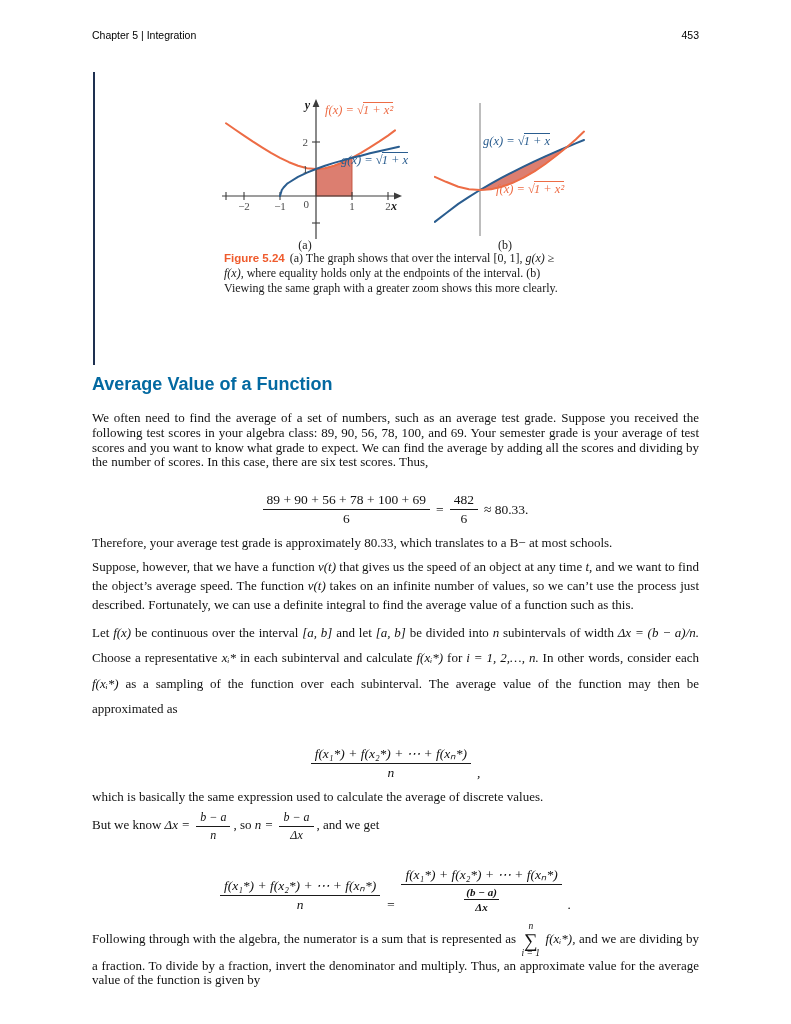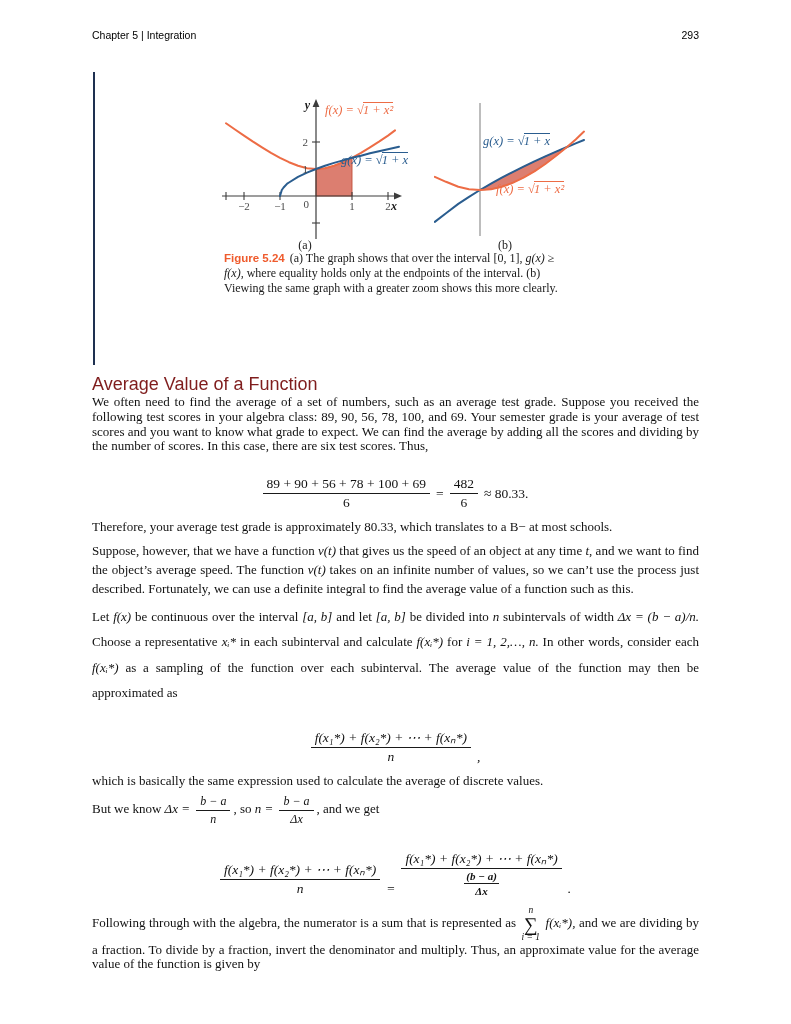--- a/index.html
+++ b/index.html
@@ -42,22 +42,22 @@
   .sublabel { position:absolute; width:60px; text-align:center; font-size:12px; color:#222; }
 
   .caption { position:absolute; left:129px; top:179px; width:352px;
     font-size:12px; line-height:1.24; color:#1a1a1a; }
   .ftag { color:#ef5b2d; font-weight:bold; font-family:"Liberation Sans", sans-serif; font-size:11.5px; margin-right:5px;margin-top:40px; }
   .mi { font-style:italic; }
 
   
   .content { position:absolute; left:92px; top:374px; width:607px; }
   .content h1 {
-    font-family:"Liberation Sans", sans-serif; font-size:18px; font-weight:normal;
-    color:#7f1d1d; margin:0 0 0 0;
+    font-family:"Liberation Sans", sans-serif; font-size:18px; font-weight:bold;
+    color:#0369a1; margin:0 0 16px 0;
   }
   .content p { font-size:13px; line-height:14.8px; text-align:justify; margin:0 0 6px 0; }
   p.lh-med { line-height:19px; }
   p.lh-big { line-height:25.4px; }
   p.lh-frac { line-height:15px; margin-top:2px; }
 
   .eq { display:flex; justify-content:center; align-items:center; gap:6px;
     font-size:13.5px; margin:22px 0 9px 0; }
   .eq.it { font-style:italic;align-items:flex-end; }
   .frac { display:inline-flex; flex-direction:column; text-align:center; vertical-align:middle; }
@@ -72,21 +72,21 @@
   .bigsum .lim { font-size:9.5px; font-style:italic; }
   .bigsum .sg { font-size:19px; line-height:0.9; }
 </style>
 </head>
 <body>
 
 <div class="page">
 
   <div class="running-head">
     <span>Chapter 5 | Integration</span>
-    <span>293</span>
+    <span>453</span>
   </div>
 
   <div class="figure-block">
 
     <svg class="gsvg ga" viewBox="0 0 185 150">
       <path class="region" d="M98,103 L134,103 L134,64.8 L125,69.2 L116,72.8 L107,75.2 L98,76 Z"></path>
       <line class="axis" x1="4" y1="103" x2="179" y2="103"></line>
       <polygon points="184,103 176,99.6 176,106.4" fill="#3c3c3c"></polygon>
       <line class="axis" x1="98" y1="12" x2="98" y2="146"></line>
       <polygon points="98,6 94.6,14 101.4,14" fill="#3c3c3c"></polygon>

